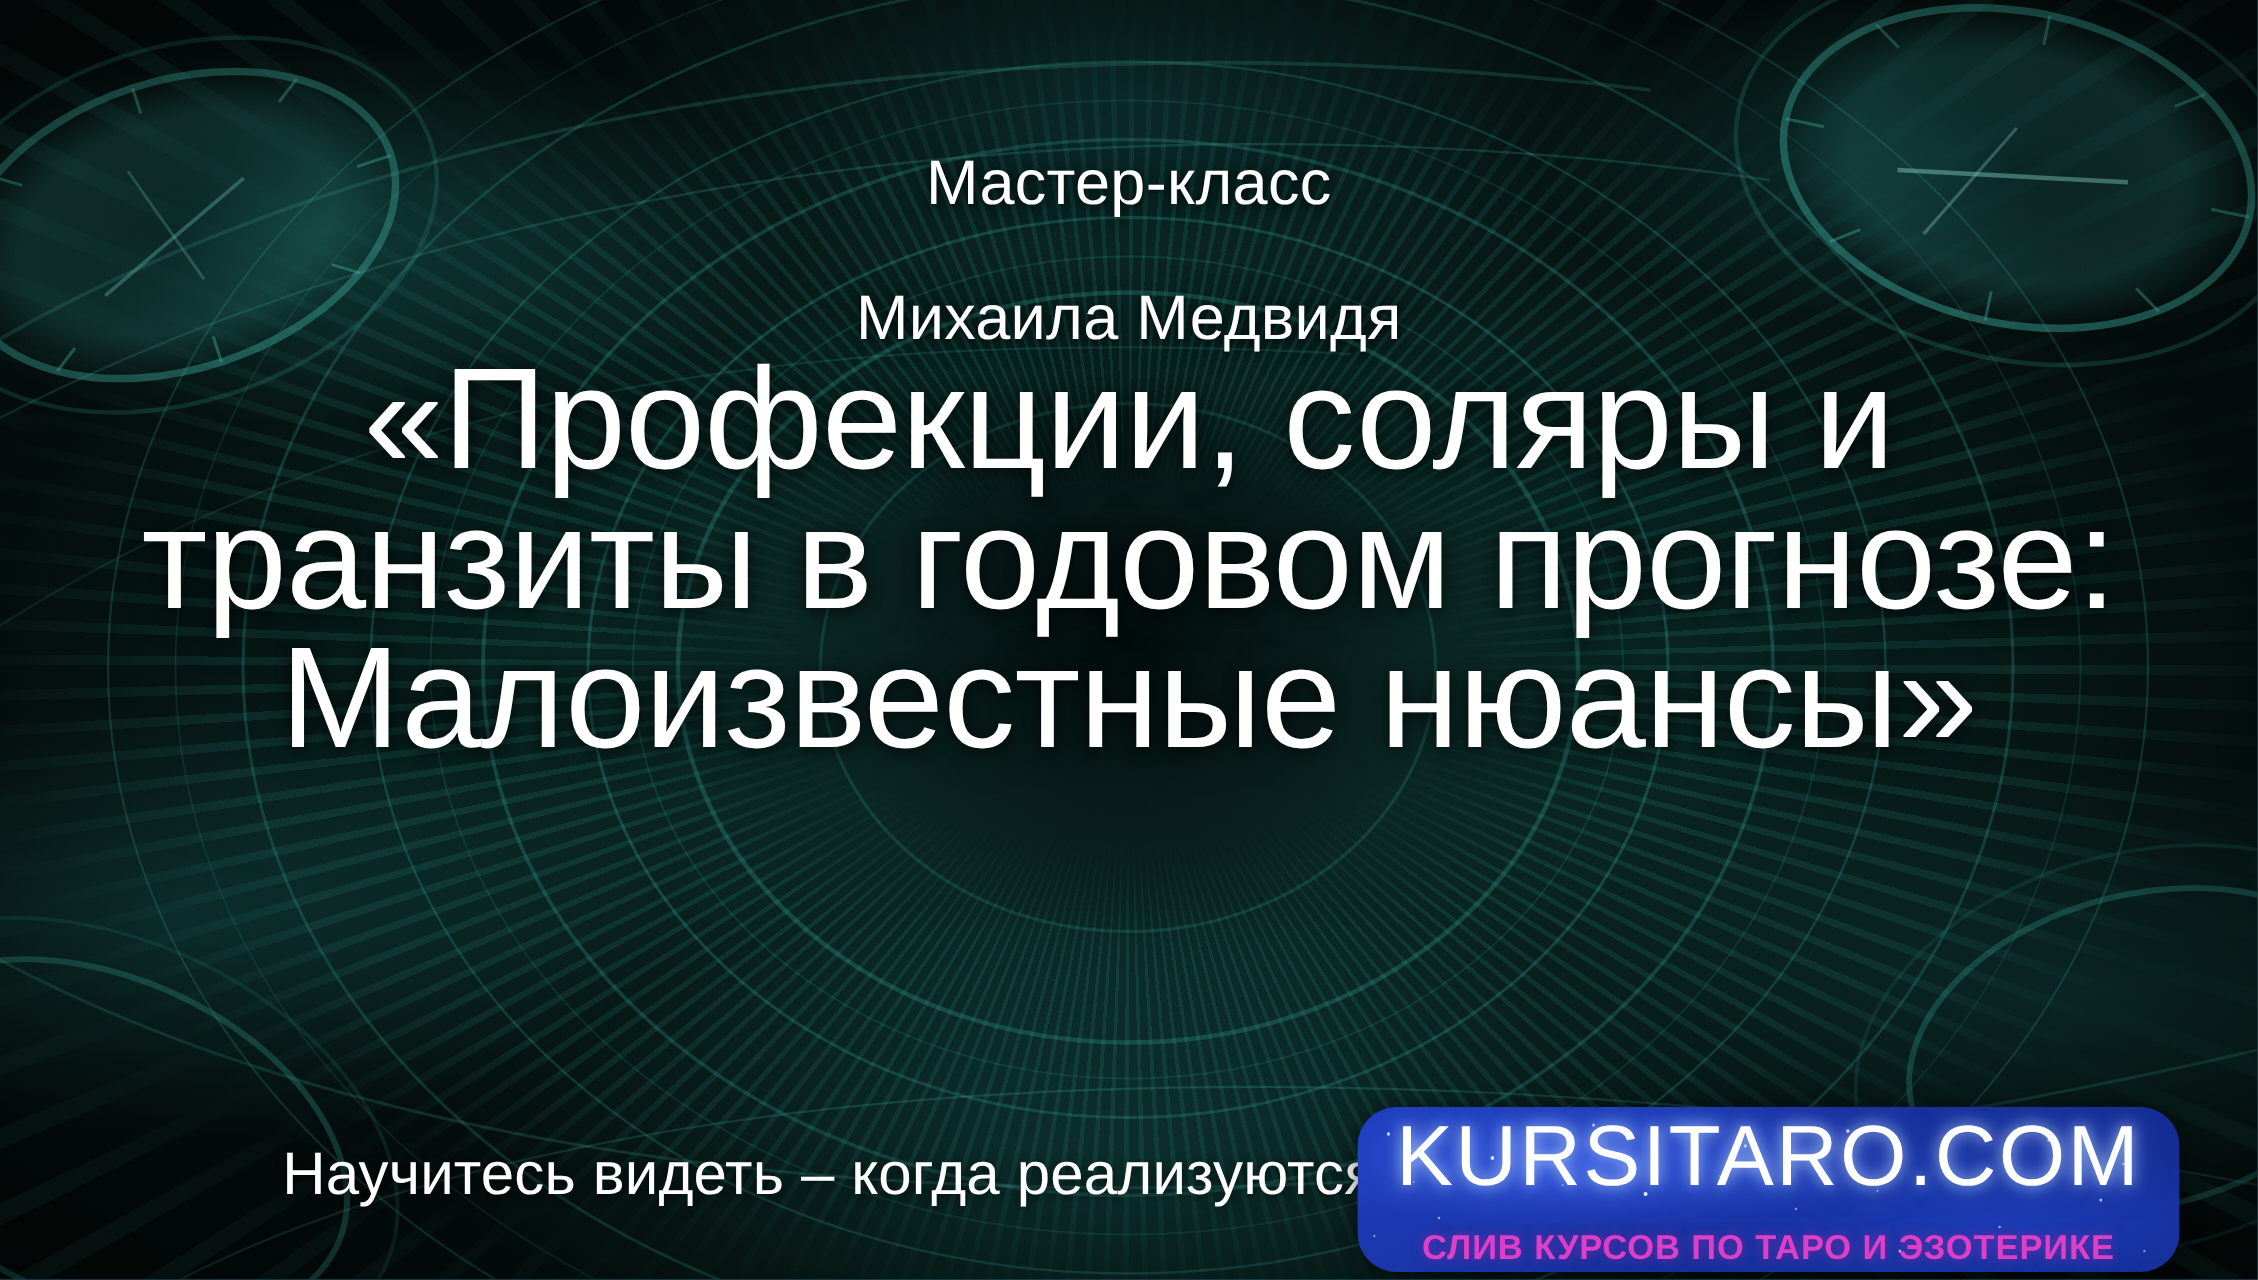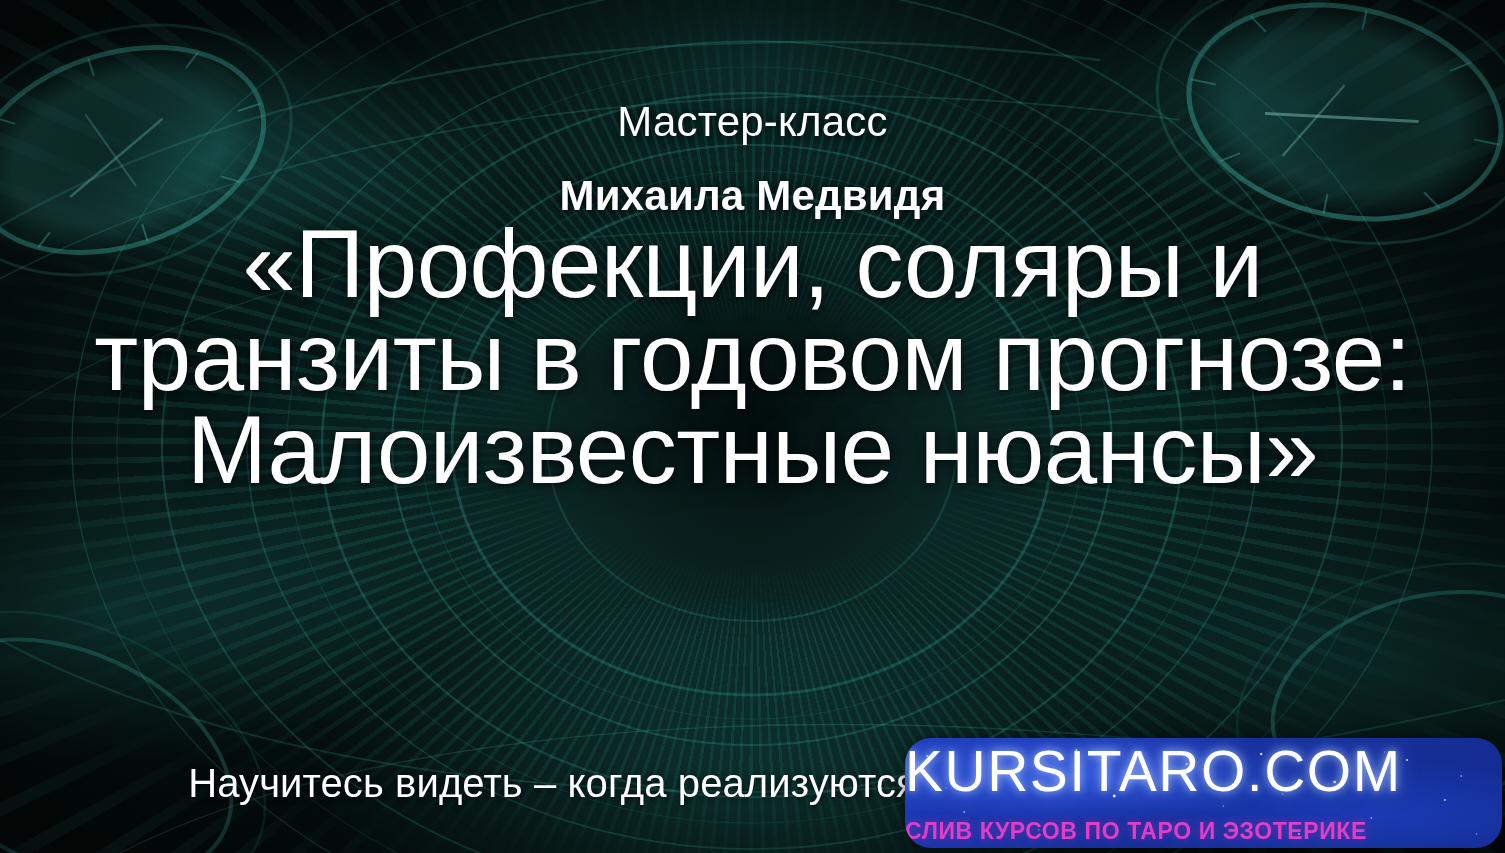--- a/index.html
+++ b/index.html
@@ -96,21 +96,21 @@
     color:#ffffff;
     font-size:42px;
     line-height:1.0;
     letter-spacing:.2px;
     text-align:center;
     font-weight:400;
     text-shadow:0 1px 6px rgba(0,0,0,.70), 0 0 22px rgba(0,0,0,.45);
     white-space:nowrap;
   }
   .eyebrow.l1 { margin-top:101px; }
-  .eyebrow.l2 { margin-top:32px;font-weight:bold; }
+  .eyebrow.l2 { margin-top:48px; }
 
   .headline {
     width:1320px;
     text-align:center;
     color:#ffffff;
     font-size:96px;
     line-height:93px;
     font-weight:400;
     letter-spacing:-0.5px;
     text-shadow:0 2px 10px rgba(0,0,0,.68), 0 0 30px rgba(0,0,0,.40);
@@ -127,30 +127,30 @@
     font-weight:400;
     letter-spacing:.1px;
     text-shadow:0 1px 7px rgba(0,0,0,.70);
     padding:0 150px;
   }
 
   
   .watermark {
     position:absolute;
     left:905px; top:738px;
-    width:597px; height:110px;
+    width:548px; height:110px;
     border-radius:26px;
     overflow:hidden;
     background:
       radial-gradient(ellipse 60% 70% at 28% 34%, #2e52d8 0%, rgba(46,82,216,0) 62%),
       radial-gradient(ellipse 70% 80% at 78% 70%, #1b3bb4 0%, rgba(27,59,180,0) 64%),
       linear-gradient(150deg,#1f3fc0 0%,#17319f 45%,#122a8c 100%);
     box-shadow:0 2px 14px rgba(0,0,0,.55);
     display:flex; flex-direction:column;
-    align-items:flex-start; justify-content:center;
+    align-items:center; justify-content:center;
   }
 
   .wm-stars { position:absolute; inset:0; pointer-events:none; }
   .wm-stars svg { width:100%; height:100%; display:block; }
 
   .wm-title {
     position:relative;
     color:#ffffff;
     font-size:57px;
     line-height:58px;

